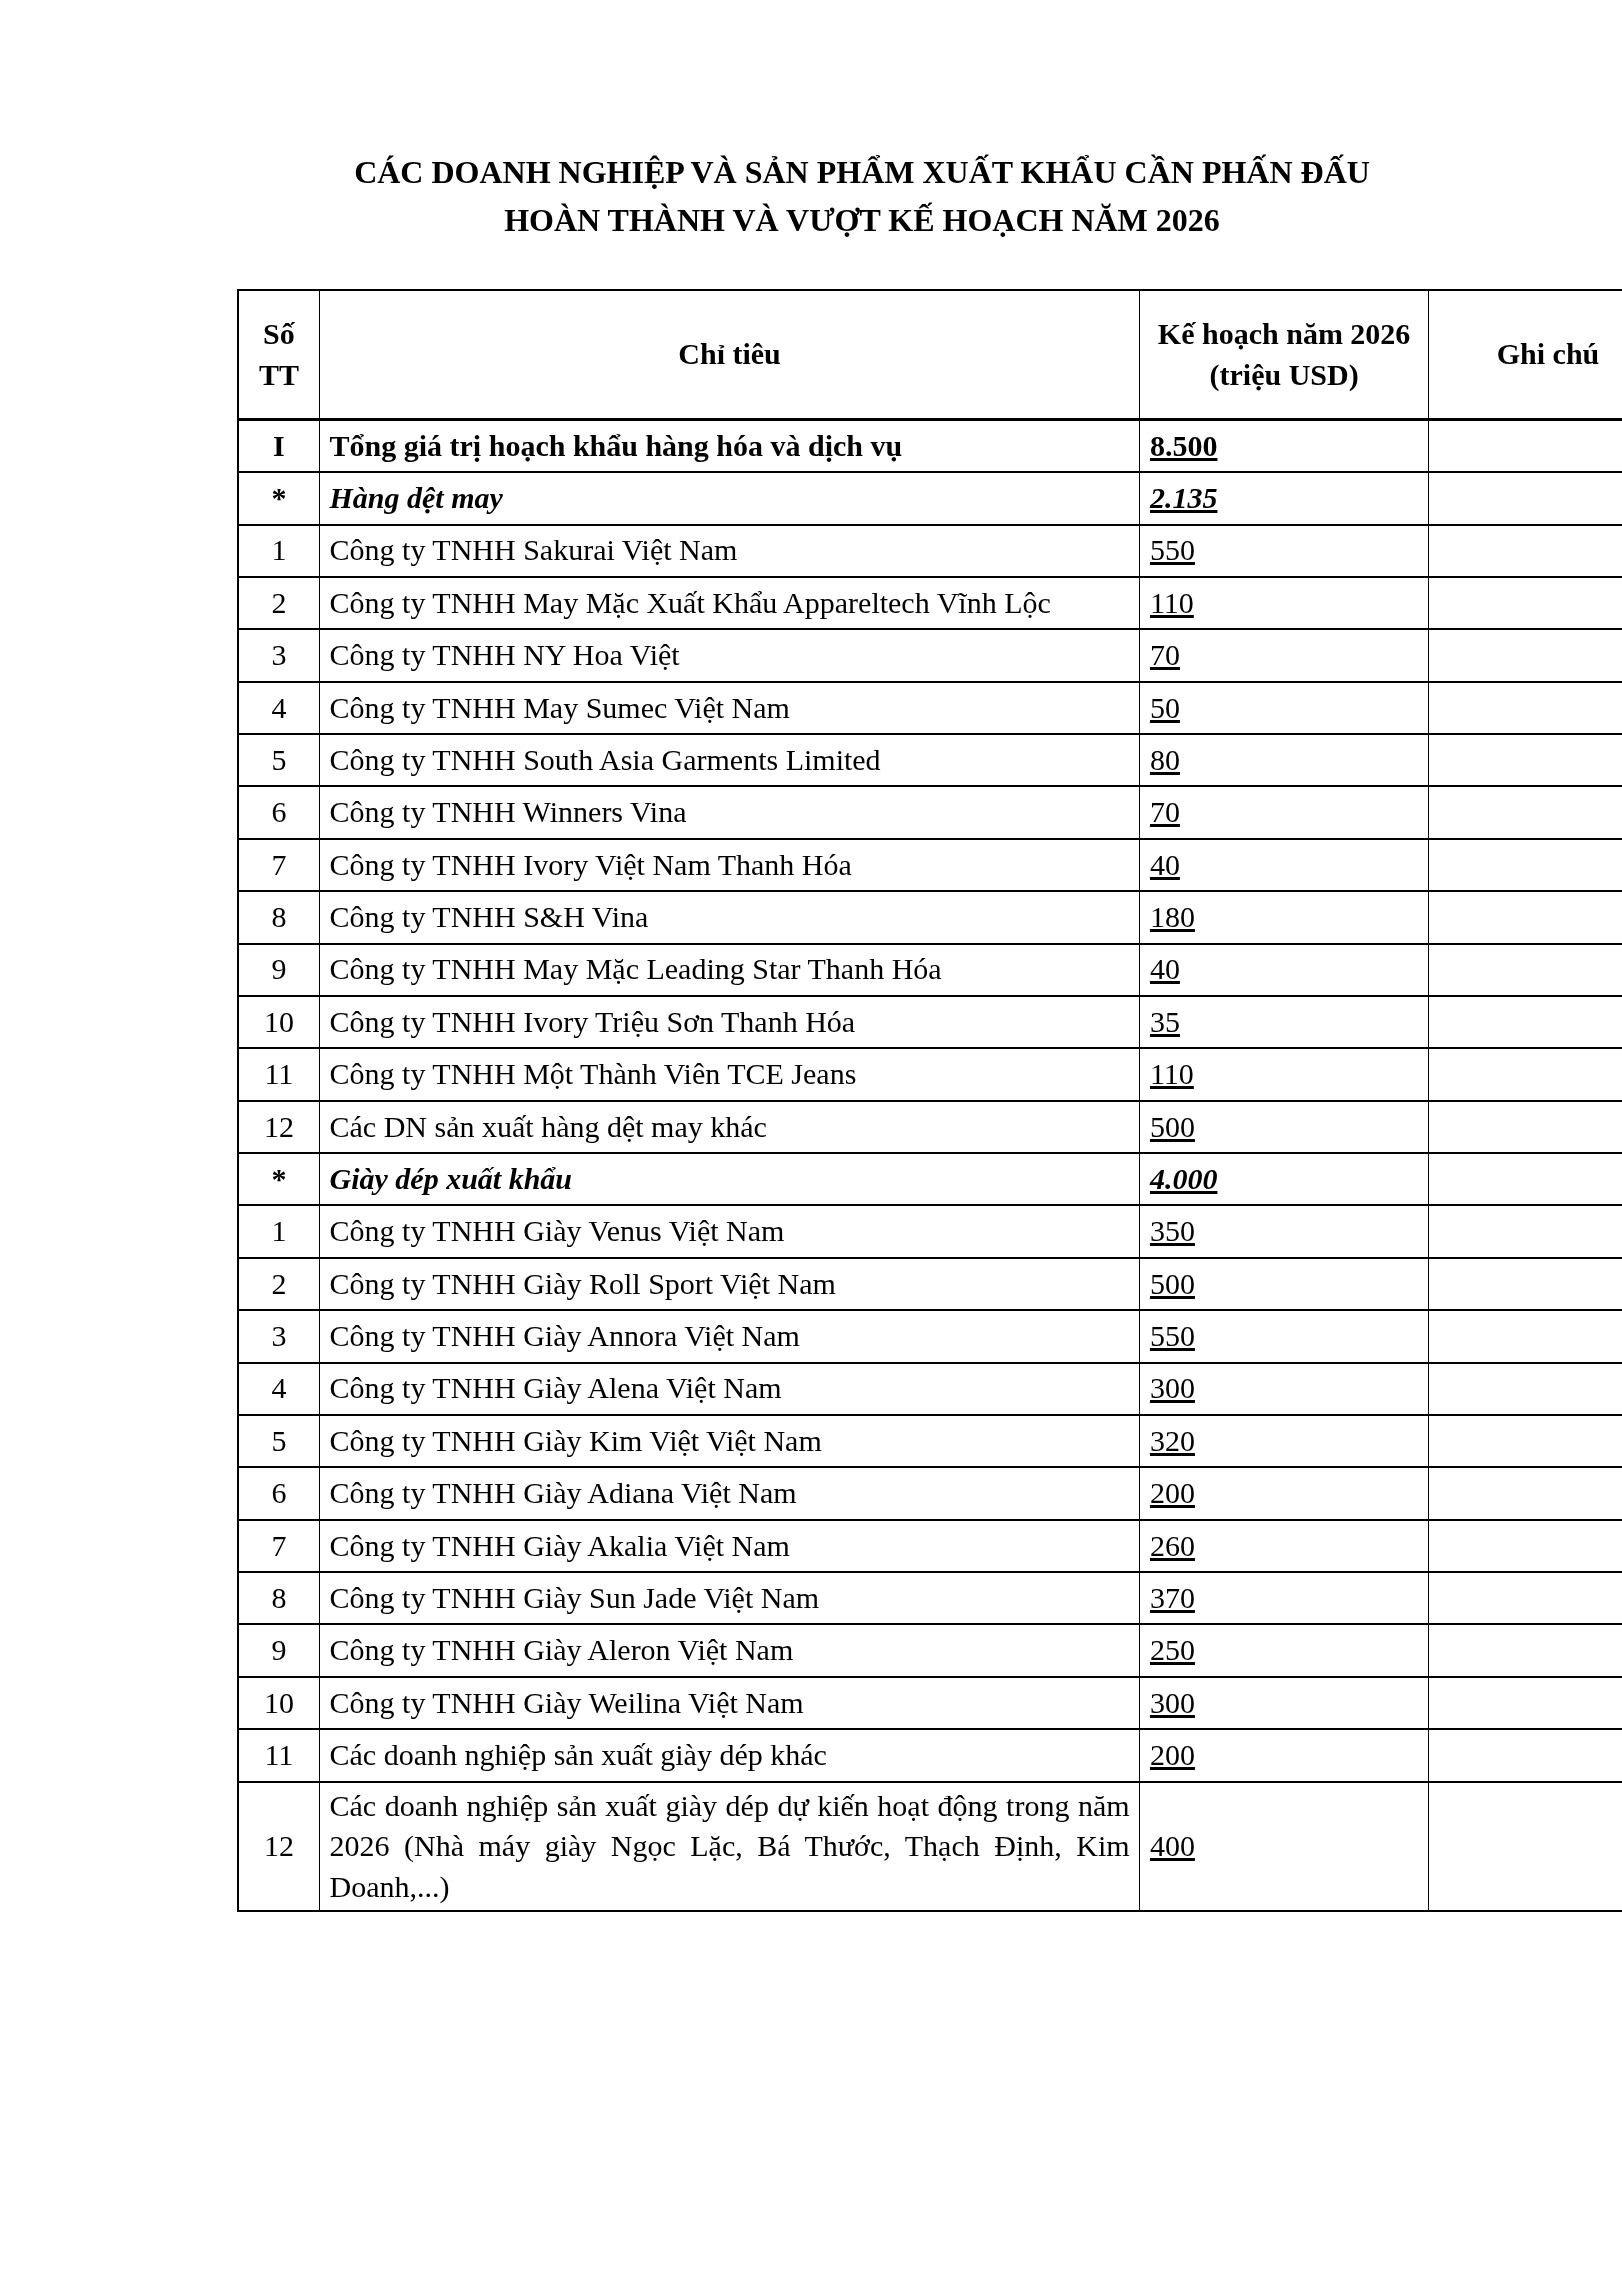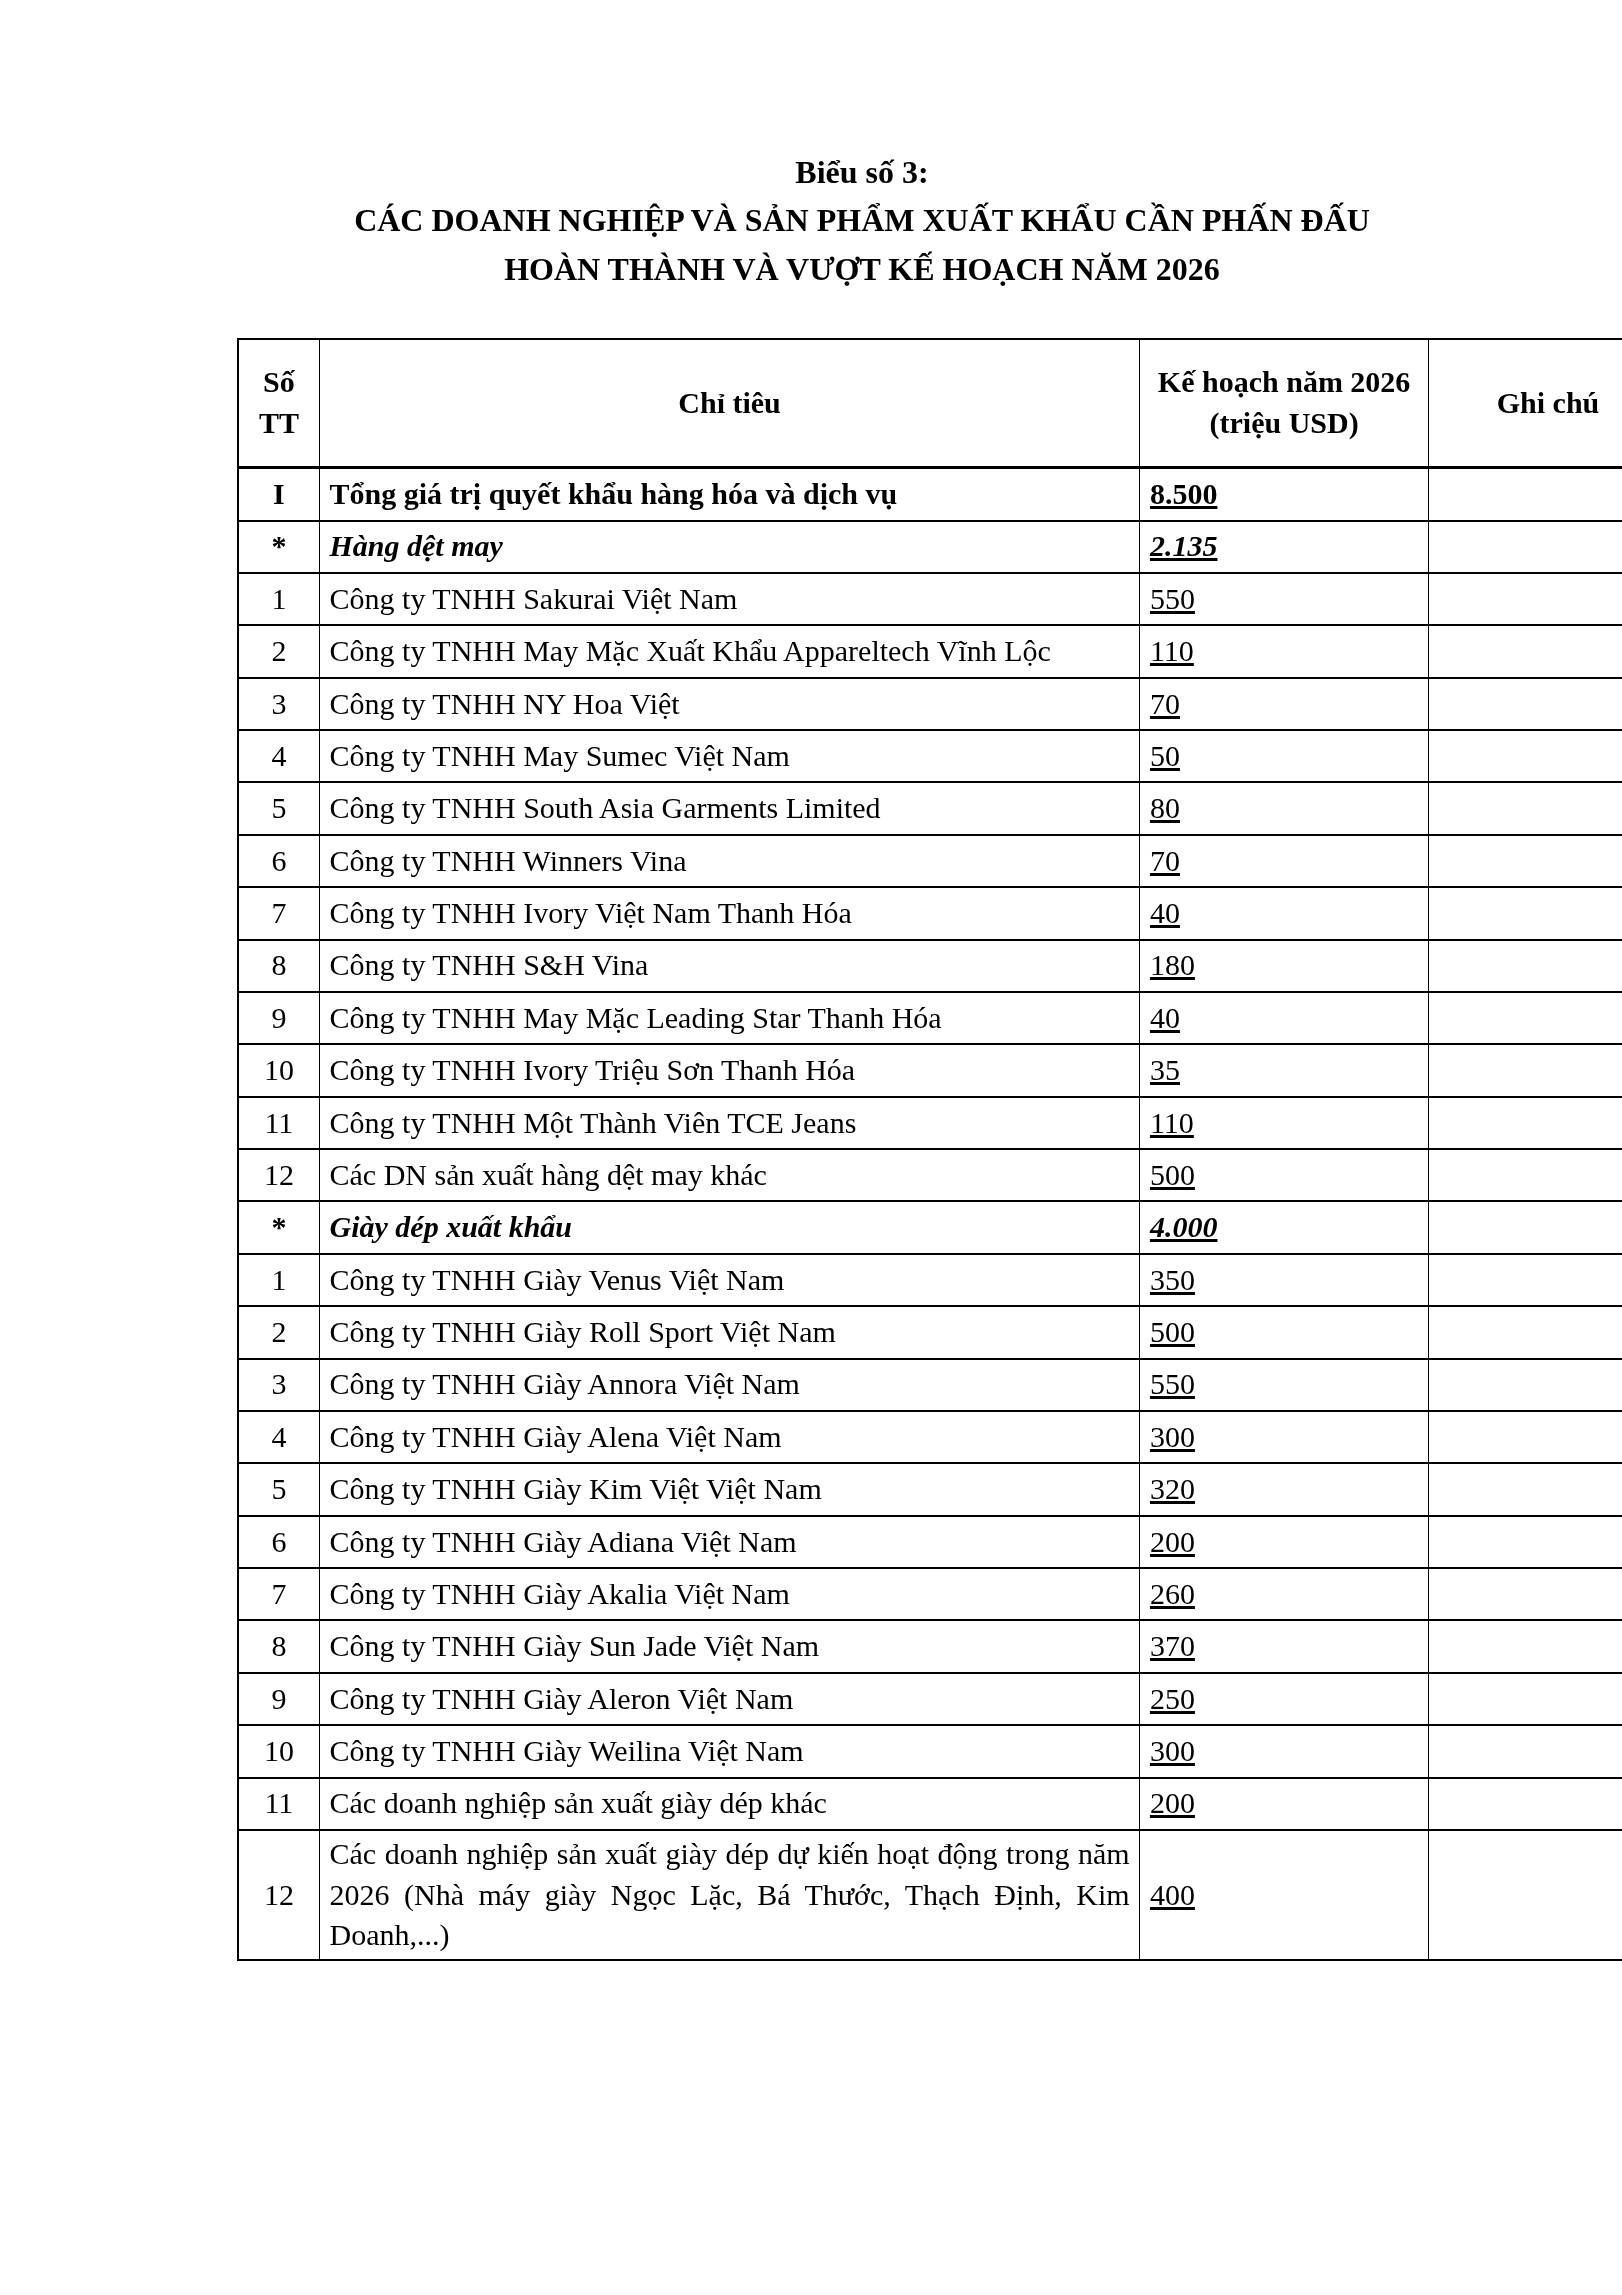--- a/index.html
+++ b/index.html
@@ -87,21 +87,20 @@
   tr.bold-italic td.col-label,
   tr.bold-italic td.col-value {
     font-style: italic;
   }
 </style>
 </head>
 <body>
 
 <div class="doc">
   <div class="titles">
-    <p class="doc-label">Biểu số 3:</p>
     <p class="title-line">CÁC DOANH NGHIỆP VÀ SẢN PHẨM XUẤT KHẨU CẦN PHẤN ĐẤU</p>
     <p class="title-line">HOÀN THÀNH VÀ VƯỢT KẾ HOẠCH NĂM 2026</p>
   </div>
 
   <div class="table-wrap">
     <table class="plan">
       <colgroup>
         <col style="width:71px">
         <col style="width:716px">
         <col style="width:252px">
@@ -111,21 +110,21 @@
         <tr>
           <th>Số TT</th>
           <th>Chỉ tiêu</th>
           <th>Kế hoạch năm 2026 (triệu USD)</th>
           <th>Ghi chú</th>
         </tr>
       </thead>
       <tbody>
           <tr class="bold">
             <td class="col-no">I</td>
-            <td class="col-label">Tổng giá trị quyết khẩu hàng hóa và dịch vụ</td>
+            <td class="col-label">Tổng giá trị hoạch khẩu hàng hóa và dịch vụ</td>
             <td class="col-value">8.500</td>
             <td class="col-note"></td>
           </tr>
           <tr class="bold-italic">
             <td class="col-no">*</td>
             <td class="col-label">Hàng dệt may</td>
             <td class="col-value">2.135</td>
             <td class="col-note"></td>
           </tr>
           <tr class="normal">

